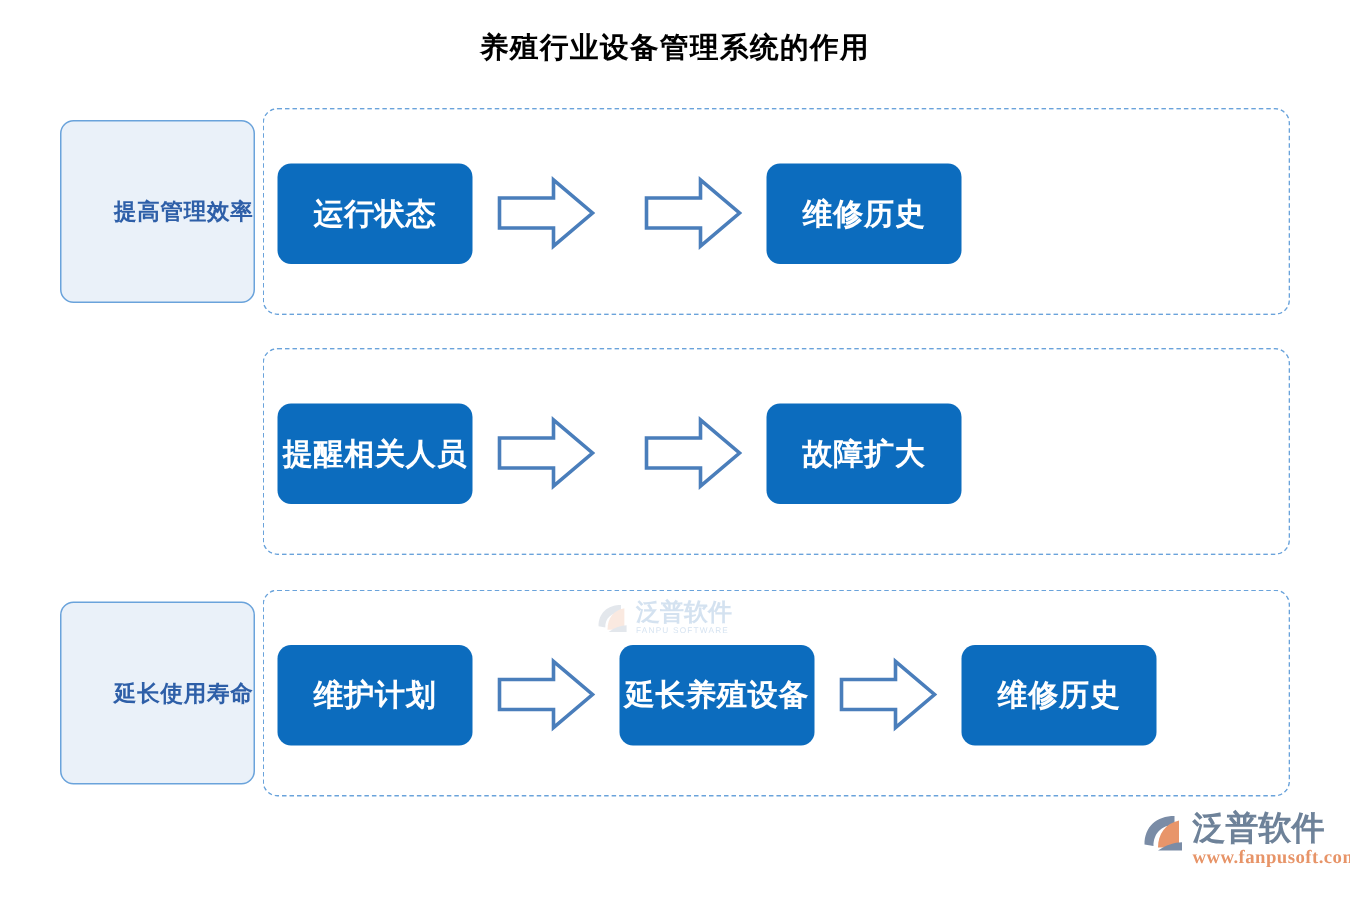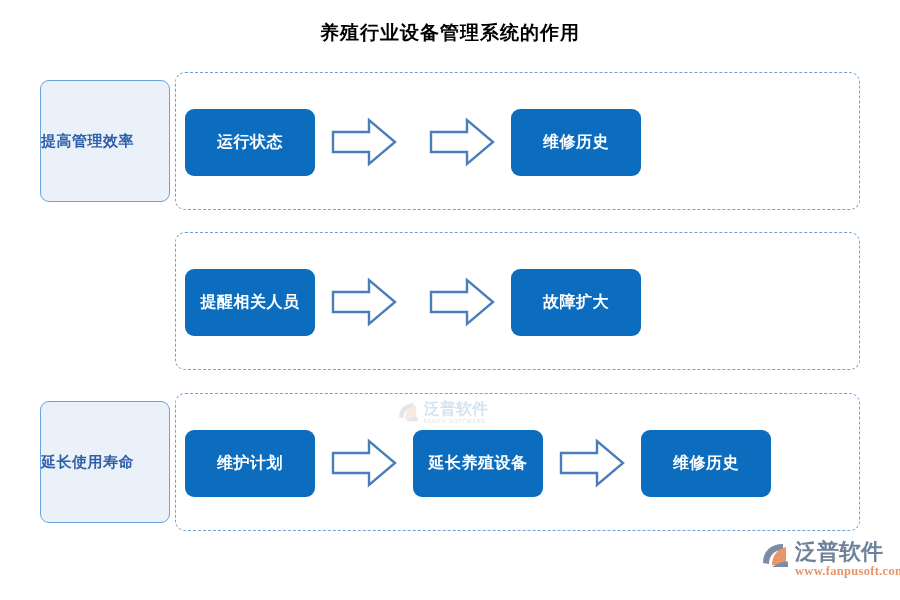--- a/index.html
+++ b/index.html
@@ -58,21 +58,21 @@
     left: 40px;
     top: 8px;
     width: 130px;
     height: 122px;
     background: #EAF1F9;
     border: 1px solid #6AA3DB;
     border-radius: 9px;
     box-sizing: border-box;
     display: flex;
     align-items: center;
-    justify-content: flex-start;
+    justify-content: flex-end;
     color: #2E5FA8;
     font-size: 15px;
     font-weight: bold;
     letter-spacing: 0.5px;
     white-space: nowrap;
   }
 
   
   .chain-box {
     position: absolute;
@@ -101,21 +101,21 @@
 
   .node {
     width: 130px;
     height: 67px;
     background: #0C6CBE;
     border-radius: 9px;
     display: flex;
     align-items: center;
     justify-content: center;
     color: #ffffff;
-    font-size: 16px;
+    font-size: 20px;
     font-weight: bold;
     letter-spacing: 0.5px;
     white-space: nowrap;
     flex: 0 0 auto;
   }
 
   .arrow {
     flex: 0 0 auto;
     width: 66px;
     height: 52px;

